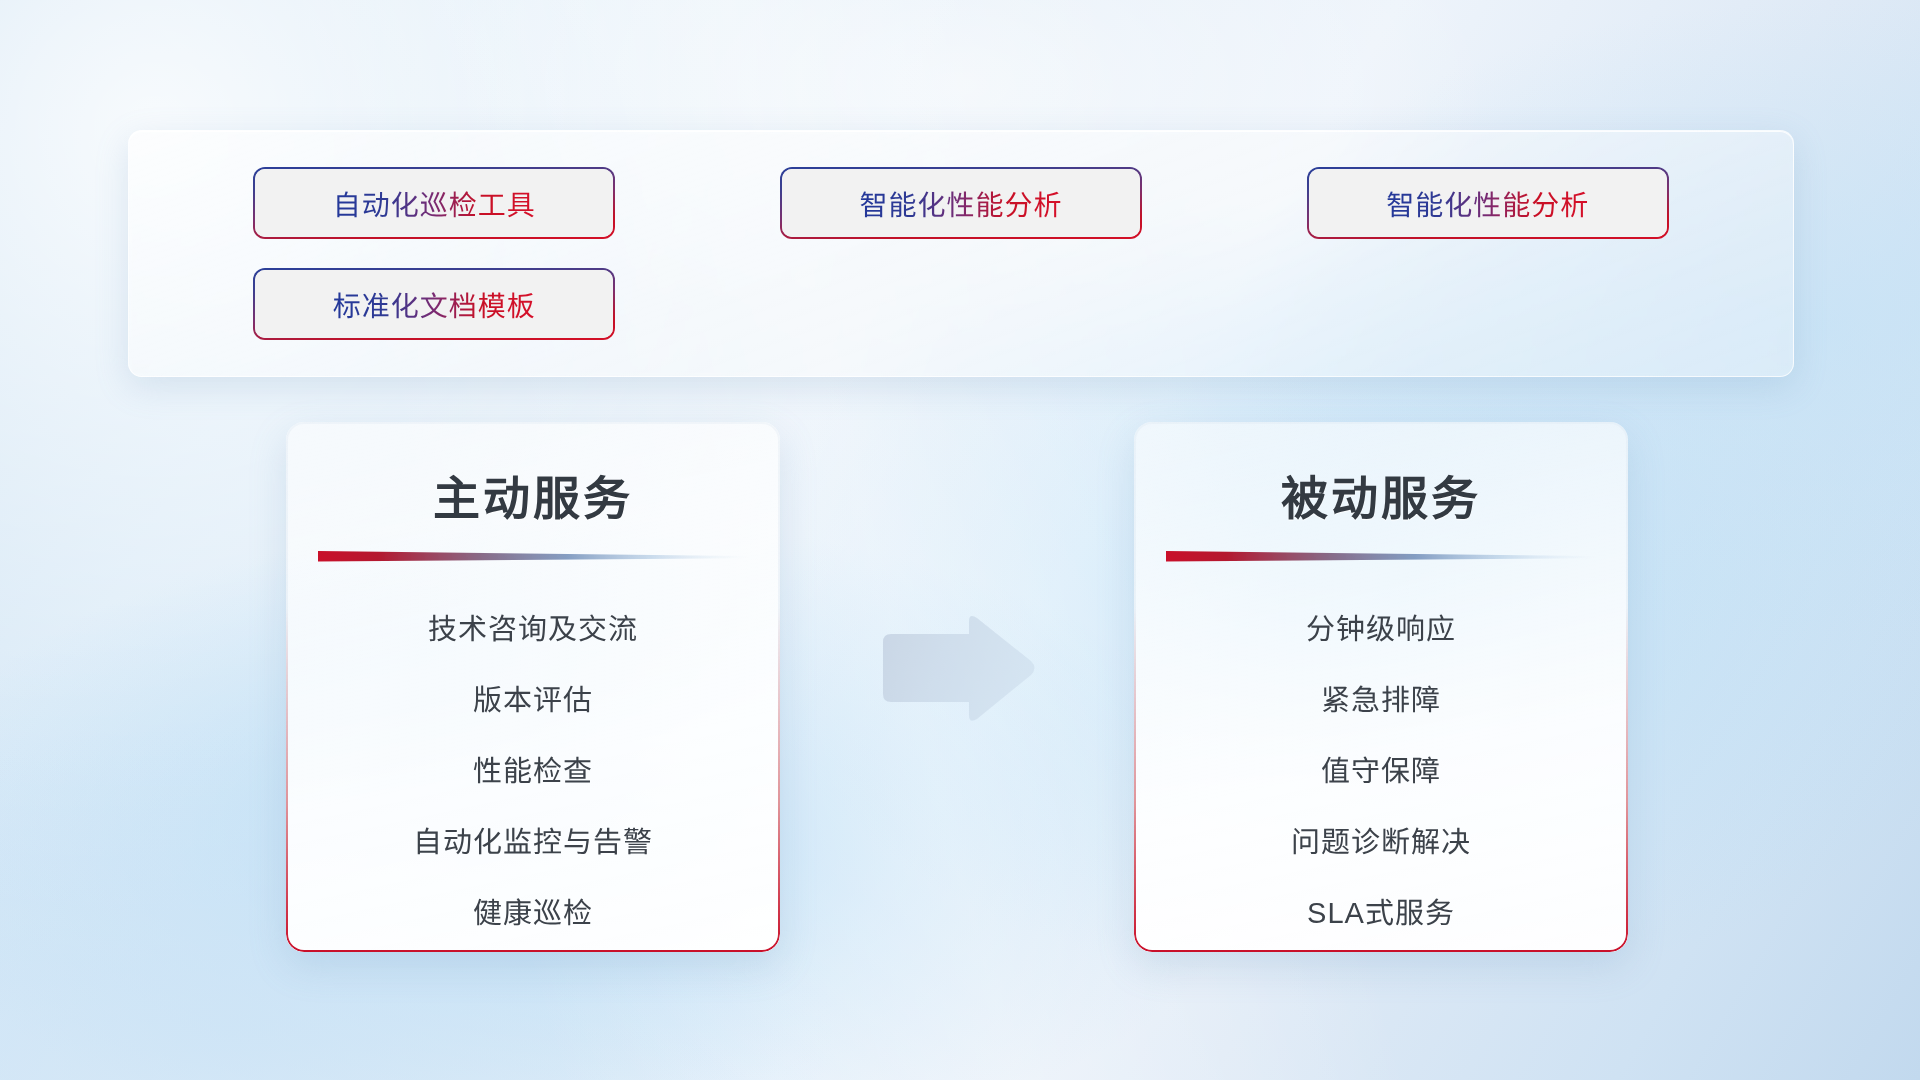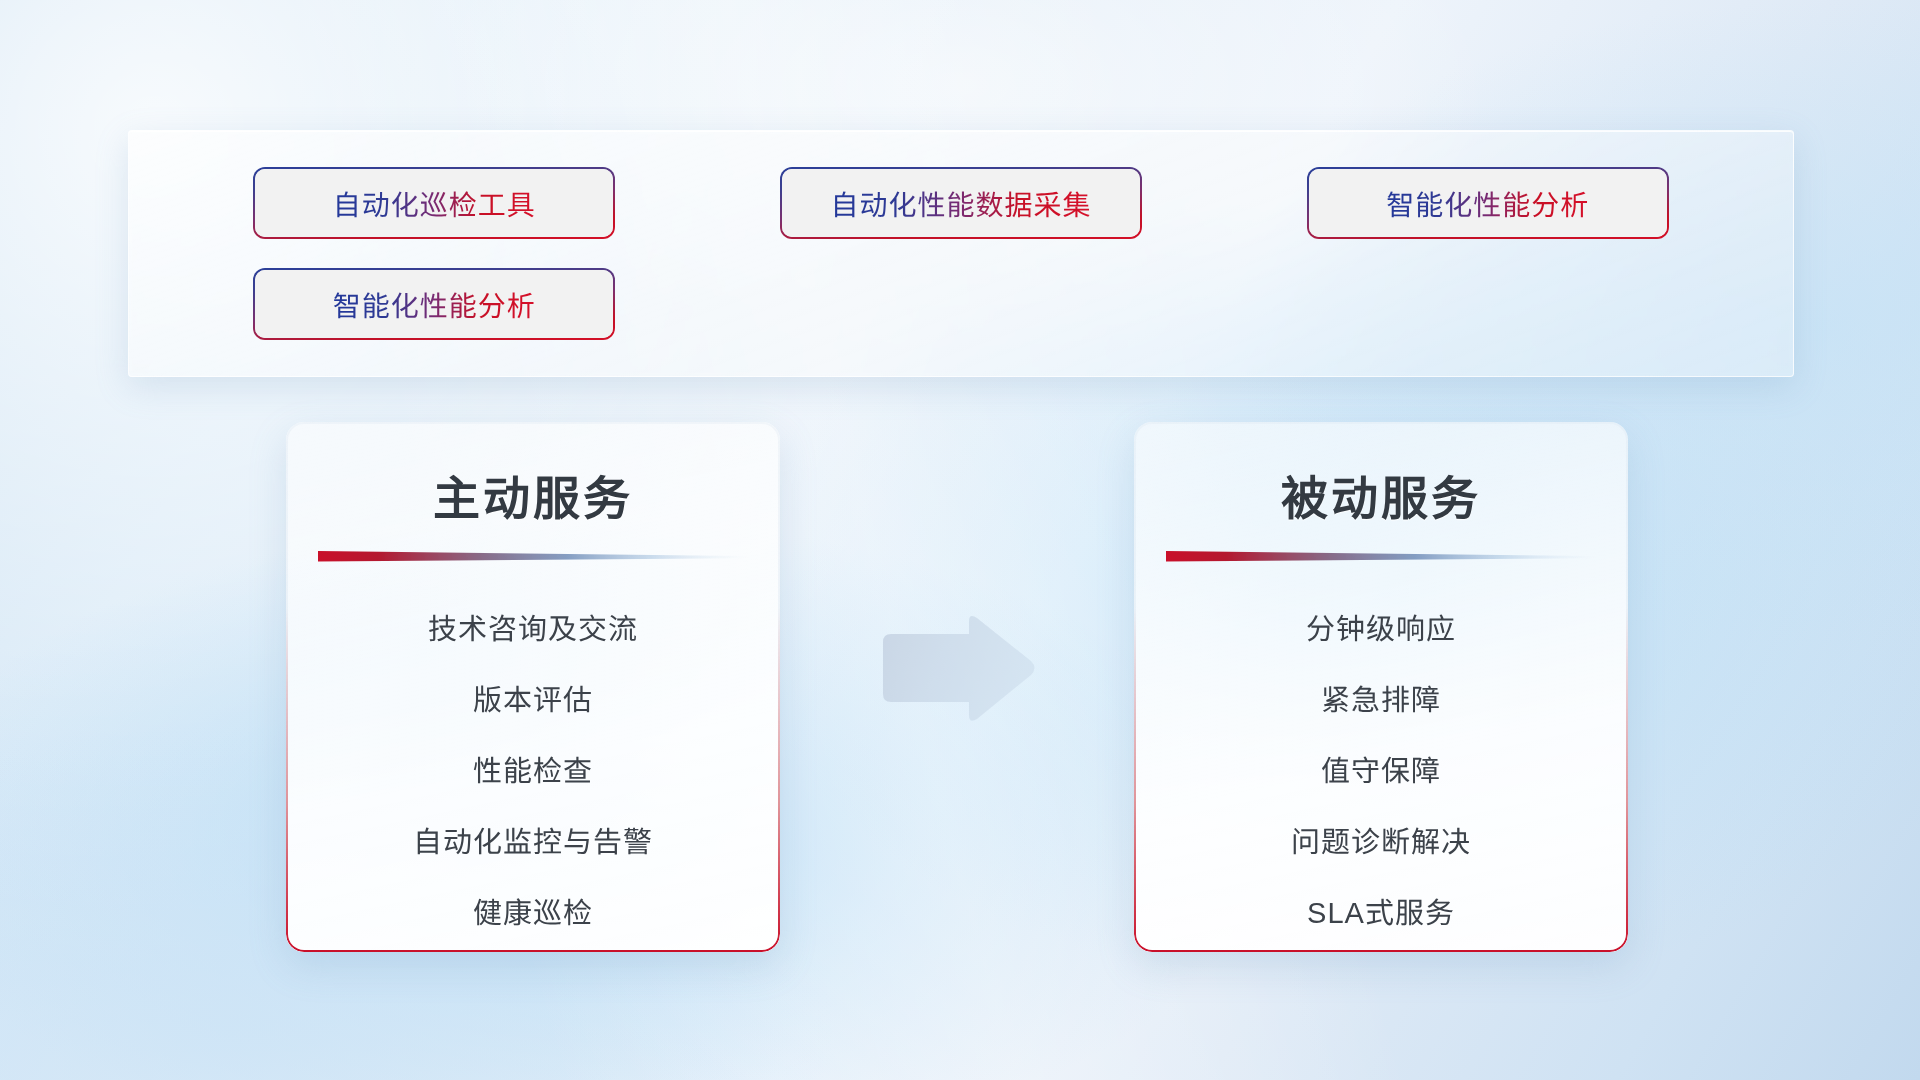--- a/index.html
+++ b/index.html
@@ -36,21 +36,21 @@
   .bg-blob6{
     background:radial-gradient(ellipse 45% 40% at 12% 95%, rgba(205,228,246,.8) 0%, rgba(205,228,246,0) 70%);
   }
   .bg-sheen{
     background:linear-gradient(75deg, rgba(255,255,255,0) 25%, rgba(255,255,255,.35) 46%, rgba(255,255,255,0) 64%);
   }
 
   
   #top-panel{
     position:absolute;left:128px;top:130px;width:1664px;height:245px;z-index:3;
-    border-radius:4px;
+    border-radius:14px;
     background:linear-gradient(160deg, rgba(255,255,255,.62) 0%, rgba(255,255,255,.40) 45%, rgba(255,255,255,.30) 100%);
     box-shadow:0 10px 34px rgba(110,150,190,.20), inset 0 1px 0 rgba(255,255,255,.85);
     border:1px solid rgba(255,255,255,.72);
     backdrop-filter:blur(2px);
   }
   #tag-grid{
     position:absolute;inset:0;
     display:grid;
     grid-template-columns:repeat(3,1fr);
     grid-template-rows:repeat(2,1fr);
@@ -172,38 +172,38 @@
 
 <section id="top-panel">
   <div id="tag-grid">
 
     <div class="tag">
       <span class="tag-inner">
         <span class="tag-label">自动化巡检工具</span>
       </span>
     </div>
 
-    <div class="tag">
-      <span class="tag-inner">
-        <span class="tag-label">自动化性能数据采集</span>
-      </span>
-    </div>
 
     <div class="tag">
       <span class="tag-inner">
         <span class="tag-label">智能化性能分析</span>
       </span>
     </div>
 
     <div class="tag">
       <span class="tag-inner">
         <span class="tag-label">智能化性能分析</span>
       </span>
     </div>
 
+    <div class="tag">
+      <span class="tag-inner">
+        <span class="tag-label">标准化文档模板</span>
+      </span>
+    </div>
 
 
   </div>
 </section>
 
 <section class="card" id="card-proactive">
   <h2 class="card-title">主动服务</h2>
 
   <div class="card-divider">
     <svg viewBox="0 0 430 11" preserveAspectRatio="none" aria-hidden="true">

